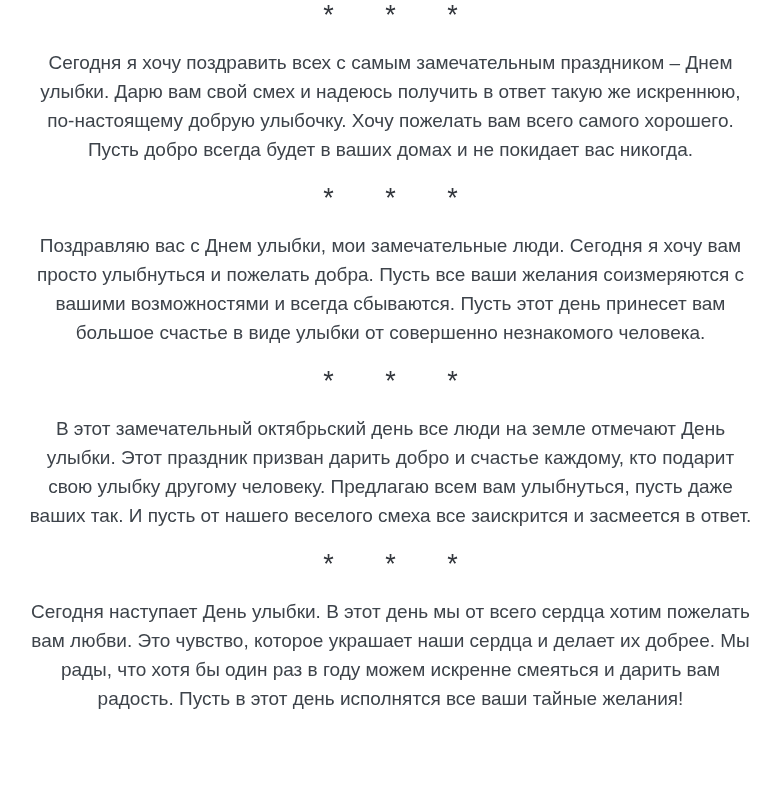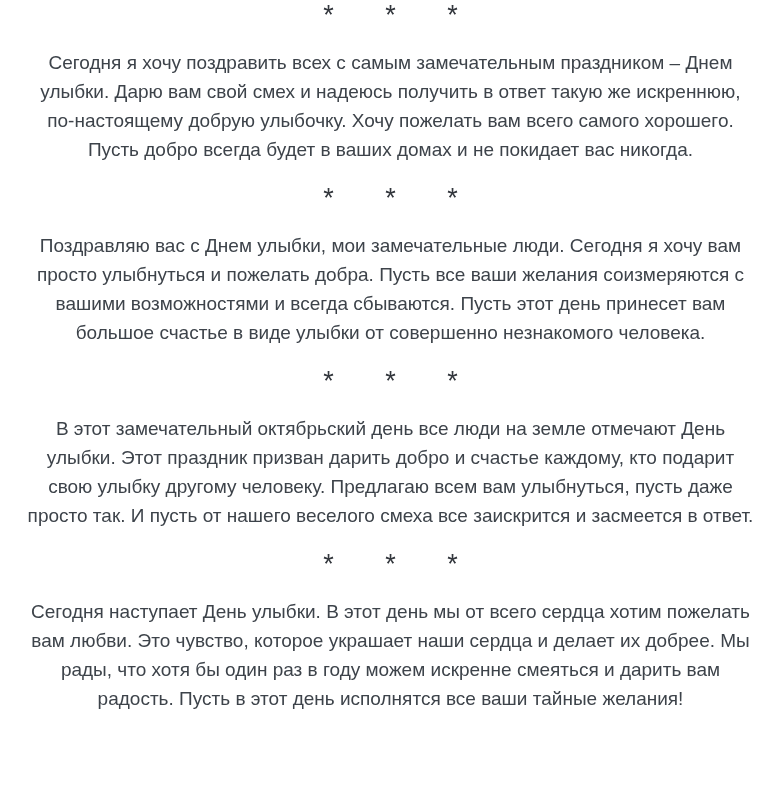--- a/index.html
+++ b/index.html
@@ -47,21 +47,21 @@
     <p class="para">Сегодня я хочу поздравить всех с самым замечательным праздником – Днем улыбки. Дарю вам свой смех и надеюсь получить в ответ такую же искреннюю, по-настоящему добрую улыбочку. Хочу пожелать вам всего самого хорошего. Пусть добро всегда будет в ваших домах и не покидает вас никогда.</p>
   </section>
 
   <section class="block">
     <div class="divider">* * *</div>
     <p class="para">Поздравляю вас с Днем улыбки, мои замечательные люди. Сегодня я хочу вам просто улыбнуться и пожелать добра. Пусть все ваши желания соизмеряются с вашими возможностями и всегда сбываются. Пусть этот день принесет вам большое счастье в виде улыбки от совершенно незнакомого человека.</p>
   </section>
 
   <section class="block">
     <div class="divider">* * *</div>
-    <p class="para">В этот замечательный октябрьский день все люди на земле отмечают День улыбки. Этот праздник призван дарить добро и счастье каждому, кто подарит свою улыбку другому человеку. Предлагаю всем вам улыбнуться, пусть даже просто так. И пусть от нашего веселого смеха все заискрится и засмеется в ответ.</p>
+    <p class="para">В этот замечательный октябрьский день все люди на земле отмечают День улыбки. Этот праздник призван дарить добро и счастье каждому, кто подарит свою улыбку другому человеку. Предлагаю всем вам улыбнуться, пусть даже ваших так. И пусть от нашего веселого смеха все заискрится и засмеется в ответ.</p>
   </section>
 
   <section class="block">
     <div class="divider">* * *</div>
     <p class="para">Сегодня наступает День улыбки. В этот день мы от всего сердца хотим пожелать вам любви. Это чувство, которое украшает наши сердца и делает их добрее. Мы рады, что хотя бы один раз в году можем искренне смеяться и дарить вам радость. Пусть в этот день исполнятся все ваши тайные желания!</p>
   </section>
 
 </div>
 
 </body></html>

